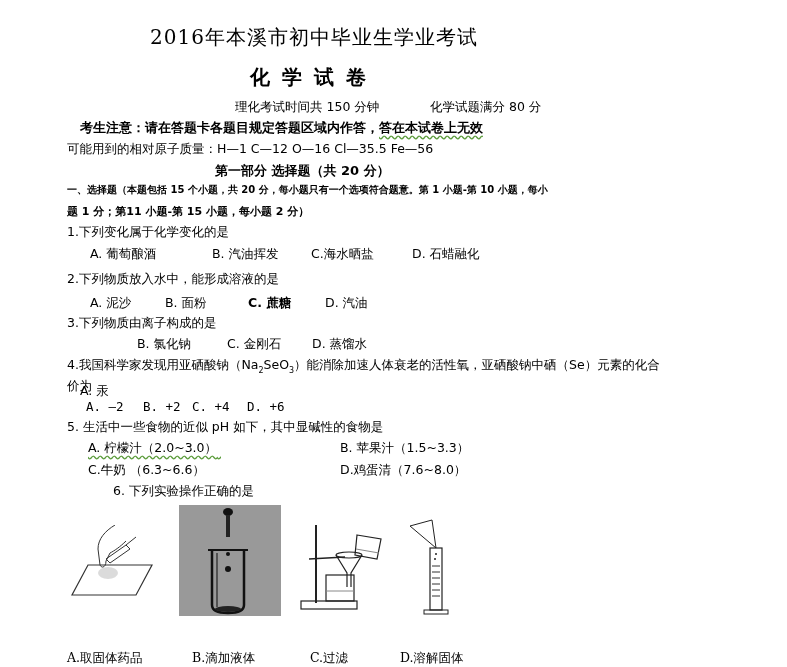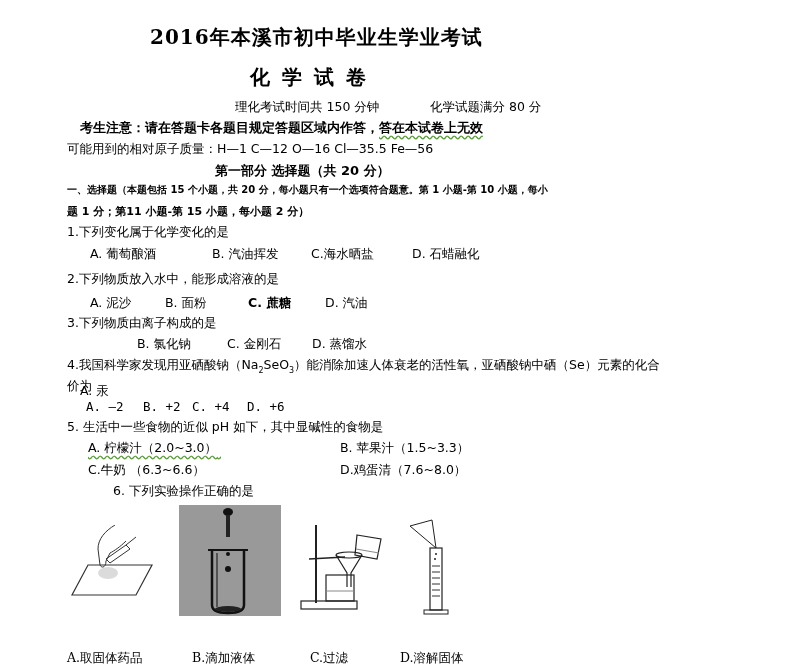--- a/index.html
+++ b/index.html
@@ -1,21 +1,21 @@
 <!DOCTYPE html>
 <html><head>
 <meta charset="utf-8">
 <style>
   html, body { margin: 0; padding: 0; background: #ffffff; }
   body { width: 787px; height: 667px; position: relative; overflow: hidden; color: #000; font-family: "DejaVu Sans", sans-serif; }
   .abs { position: absolute; white-space: nowrap; }
   .serif { font-family: "DejaVu Serif", "Liberation Serif", serif; }
   .sans { font-family: "DejaVu Sans", "Liberation Sans", sans-serif; }
   .mono { font-family: "DejaVu Sans Mono", "Liberation Mono", monospace; }
-  .title { font-size: 20px; font-weight: bold; letter-spacing: 1px; }
+  .title { font-size: 20px; font-weight: normal; letter-spacing: 1px; }
   .subtitle { font-size: 20px; font-weight: bold; letter-spacing: 12px; }
   .body13 { font-size: 12.5px; }
   .bold13 { font-size: 13px; font-weight: bold; }
   .wavy { text-decoration: underline wavy #5a9b3a; text-underline-offset: 3px; }
   .fig { position: absolute; }
   sub { font-size: 8px; }
 </style>
 </head>
 <body>
 

